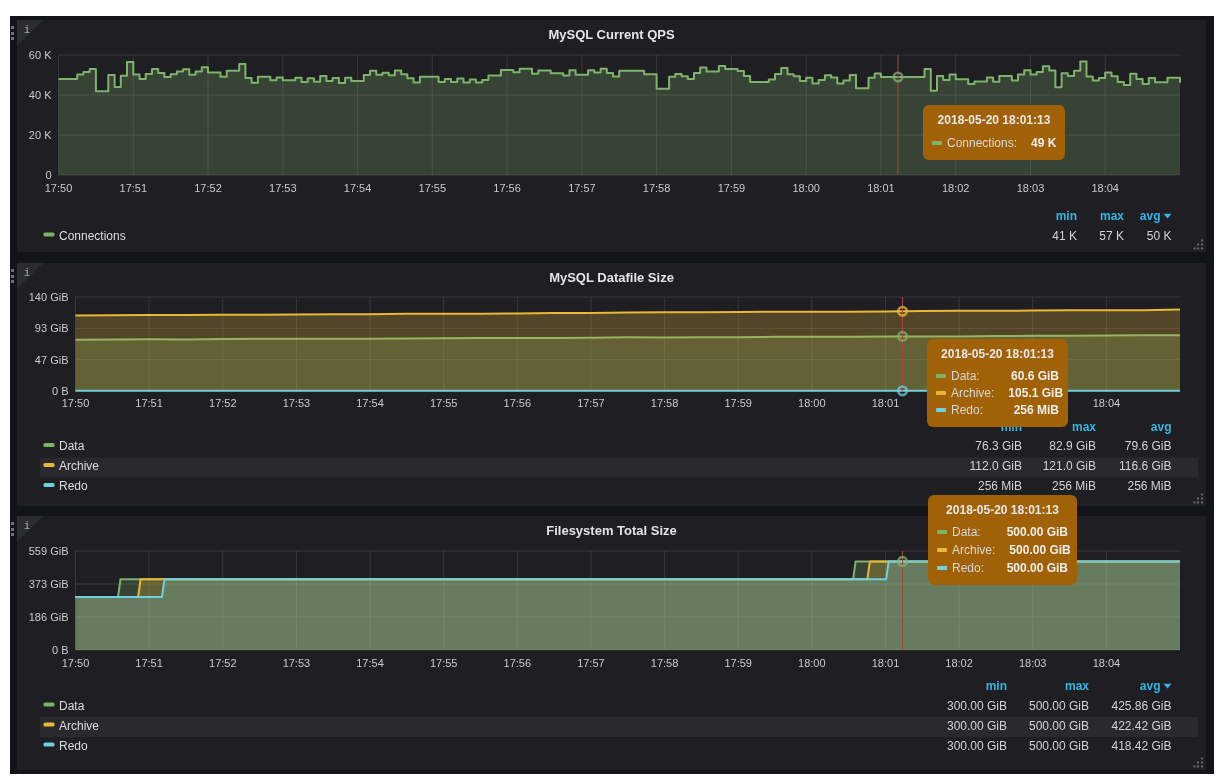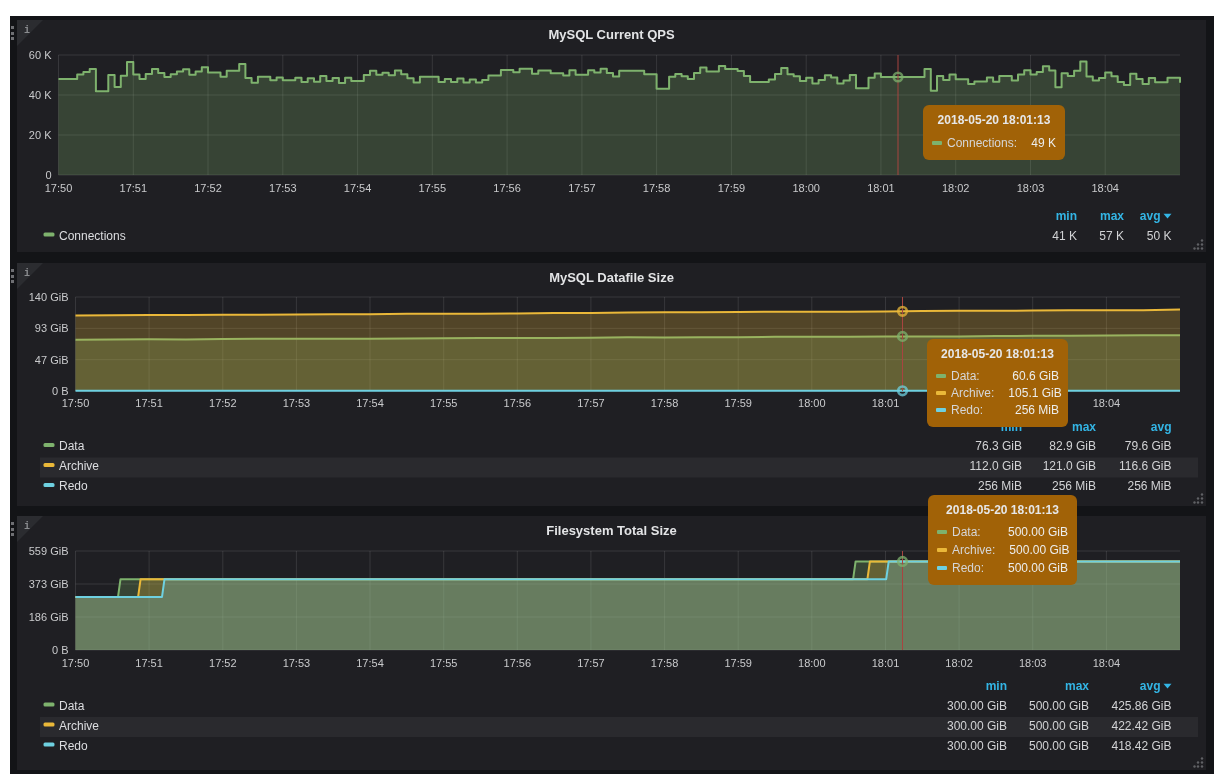--- a/index.html
+++ b/index.html
@@ -11,21 +11,21 @@
 .lh{font-size:12px;font-weight:bold;fill:#33b5e5;}
 .ln{font-size:12px;fill:#dcdde0;}
 .lv{font-size:12px;fill:#d2d3d5;}
 .tooltip{position:absolute;background:#a16207;border-radius:6px;z-index:30;color:#d5d6d8;font-size:12px;padding:8px 9px 8px 9px;}
 .tooltip .tith{font-weight:bold;text-align:center;color:#e6e7e9;line-height:15px;padding:0 0 5px 0;white-space:nowrap;}
 .trow{display:flex;align-items:center;height:19px;white-space:nowrap;}
 .t2 .trow{height:17.3px;}
 .t3 .trow{height:18px;}
 .trow .dash{width:10px;height:4px;border-radius:1px;margin-right:5px;flex:none;}
 .trow .nm{margin-right:auto;padding-right:14px;}
-.trow .vl{font-weight:normal;color:#eceded;}
+.trow .vl{font-weight:bold;color:#eceded;}
 .dots{position:absolute;width:4px;z-index:5;}
 .dots i{display:block;width:3px;height:3px;background:#6e6f73;margin-bottom:2.5px;}
 .rsz{position:absolute;width:11px;height:11px;z-index:5;}
 </style></head><body>
 <div class="stage"></div>
 <div class="panel" style="top:20px;height:232px">
     <svg width="1189" height="232" viewBox="0 0 1189 232">
       <path d="M0 0L26 0L0 26Z" fill="#2b2c30"></path>
       <text x="7" y="13" style="font-size:10px;font-weight:bold;fill:#8a8c8f;font-family:'Liberation Mono',monospace;">i</text>
       <text x="594.5" y="18.5" class="tt" text-anchor="middle">MySQL Current QPS</text>

